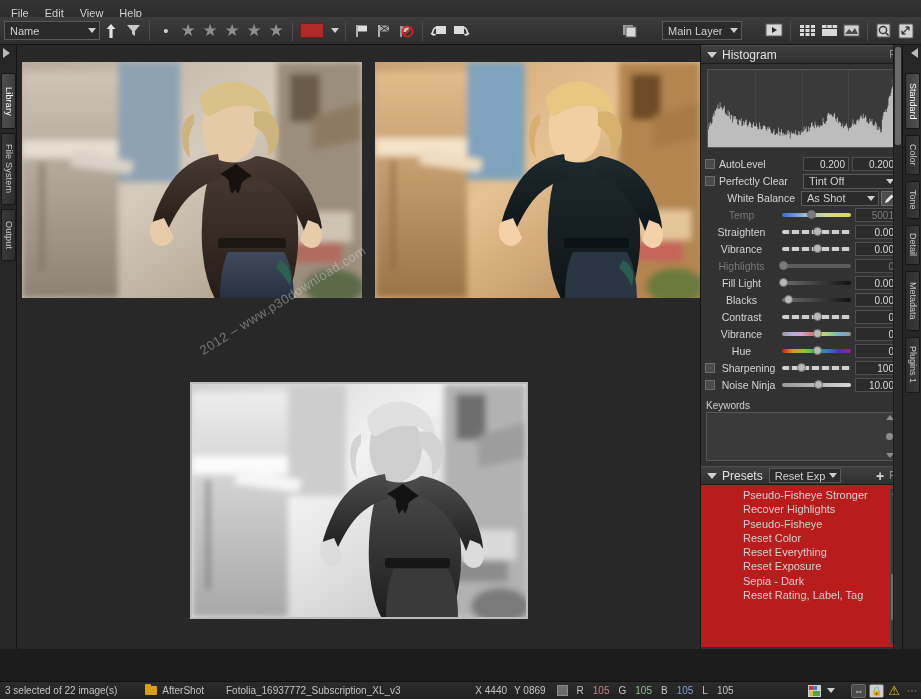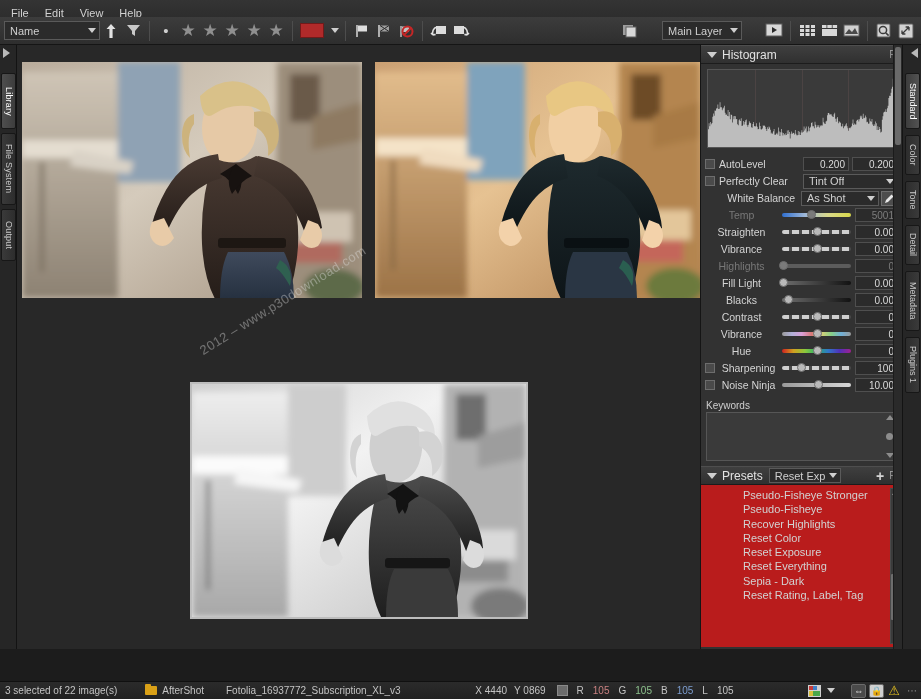--- a/index.html
+++ b/index.html
@@ -765,25 +765,25 @@
         <span class="caret"></span>
       </span>
       <span style="flex:1"></span>
       <span class="pin" style="font-size:14px;font-weight:bold">+</span>
       <span class="pin">⚐</span>
     </div>
 
     <div class="presetlist">
       <div id="preset-items">
           <div class="pitem">Pseudo-Fisheye Stronger</div>
+          <div class="pitem">Recover Highlights</div>
           <div class="pitem">Pseudo-Fisheye</div>
-          <div class="pitem">Recover Highlights</div>
           <div class="pitem">Reset Color</div>
+          <div class="pitem">Reset Everything</div>
           <div class="pitem">Reset Exposure</div>
-          <div class="pitem">Reset Everything</div>
           <div class="pitem">Sepia - Dark</div>
           <div class="pitem">Reset Rating, Label, Tag</div>
         </div>
       <div class="plsb">
         <i class="pu"></i>
         <i class="thumbbar"></i>
 
       </div>
     </div>
 

